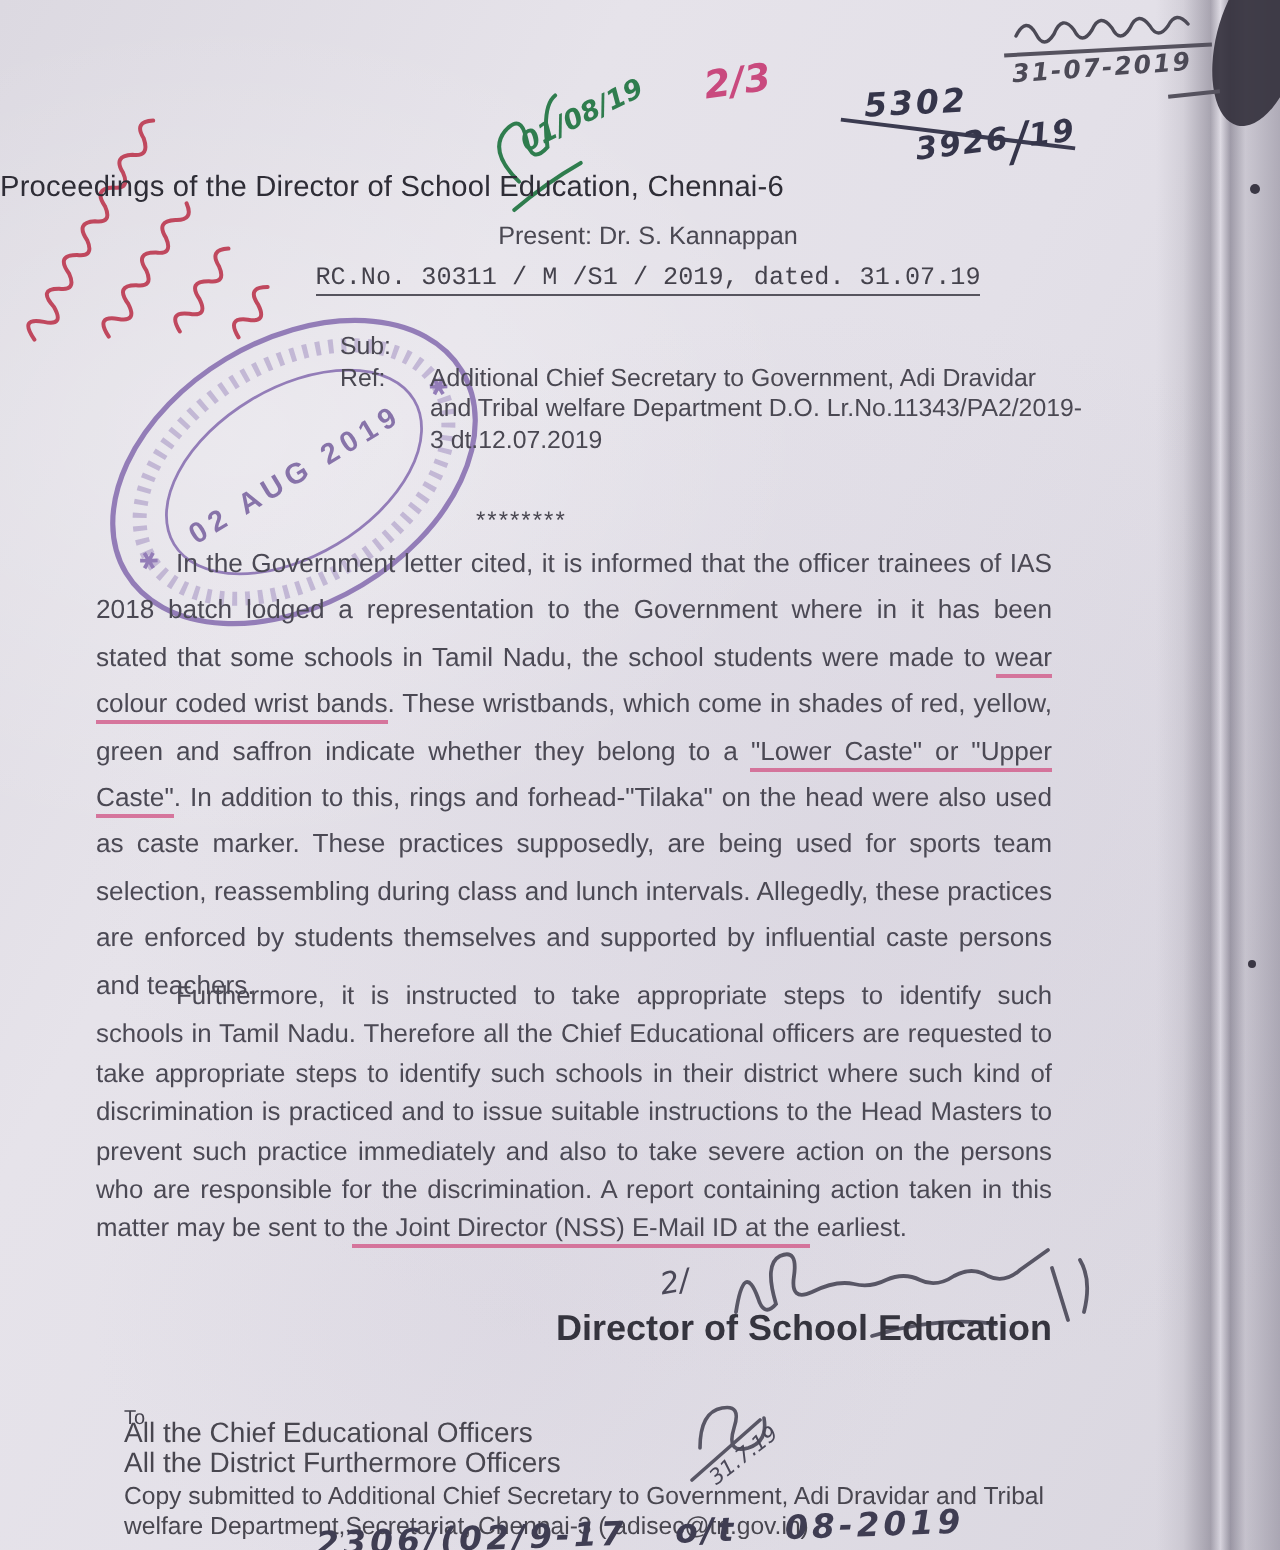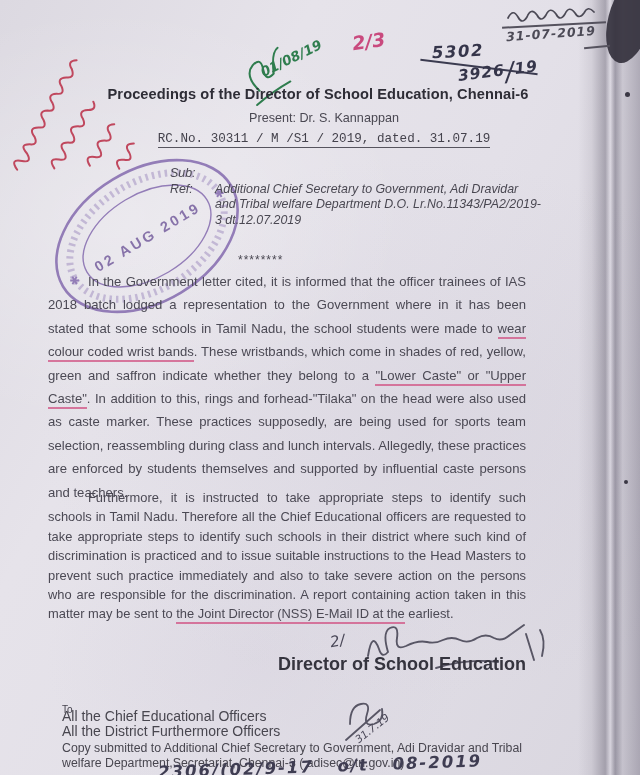--- a/index.html
+++ b/index.html
@@ -25,26 +25,26 @@
       rgba(78,73,92,.45) 60%,
       rgba(150,146,160,.30) 72%,
       rgba(105,100,118,.42) 100%);
   }
   .corner-blob{
     top:-22px;right:-10px;width:42px;height:86px;border-radius:50%;
     background:#34313d;transform:rotate(14deg);opacity:.92;
   }
   .dot{border-radius:50%;background:#3a3744;}
   
-  .title{top:86px;left:0;width:636px;text-align:center;font-weight:bold;font-size:14.6px;color:#2e2d36;letter-spacing:.1px;}
+  .title{top:86px;left:0;width:636px;text-align:left;font-weight:normal;font-size:14.6px;color:#2e2d36;letter-spacing:.1px;}
   .present{top:111px;left:0;width:648px;text-align:center;font-size:12.6px;color:#4a4852;}
   .rcline{top:131px;left:0;width:648px;text-align:center;font-size:12.6px;color:#44424c;}
   .rcline span{border-bottom:1.5px solid #56545e;padding-bottom:1px;font-family:Liberation Mono, monospace;}
   .subref{top:166px;left:170px;width:372px;font-size:12.4px;line-height:15.2px;color:#4a4852;}
-  .subref .row{display:flex;margin-bottom:1px;font-style:italic;}
+  .subref .row{display:flex;margin-bottom:1px;}
   .subref .lbl{width:45px;flex:none;}
   .subref .txt{width:327px;}
   .stars{top:253px;left:238px;font-size:12px;letter-spacing:1px;color:#4a4852;}
   .para{left:48px;width:478px;text-align:justify;color:#4b4954;}
   .para1{top:270px;font-size:13.1px;line-height:23.4px;text-indent:40px;}
   .para2{top:488px;font-size:12.9px;line-height:19.4px;text-indent:40px;}
   .hl-underline{border-bottom:2px solid rgba(210,98,142,.85);padding-bottom:1px;}
   .director{top:654px;right:114px;font-weight:bold;font-size:18px;color:#35343e;}
   .to-label{top:704px;left:62px;font-size:10px;}
   .addressees{top:709px;left:62px;font-size:14px;line-height:14.8px;color:#48464f;}

